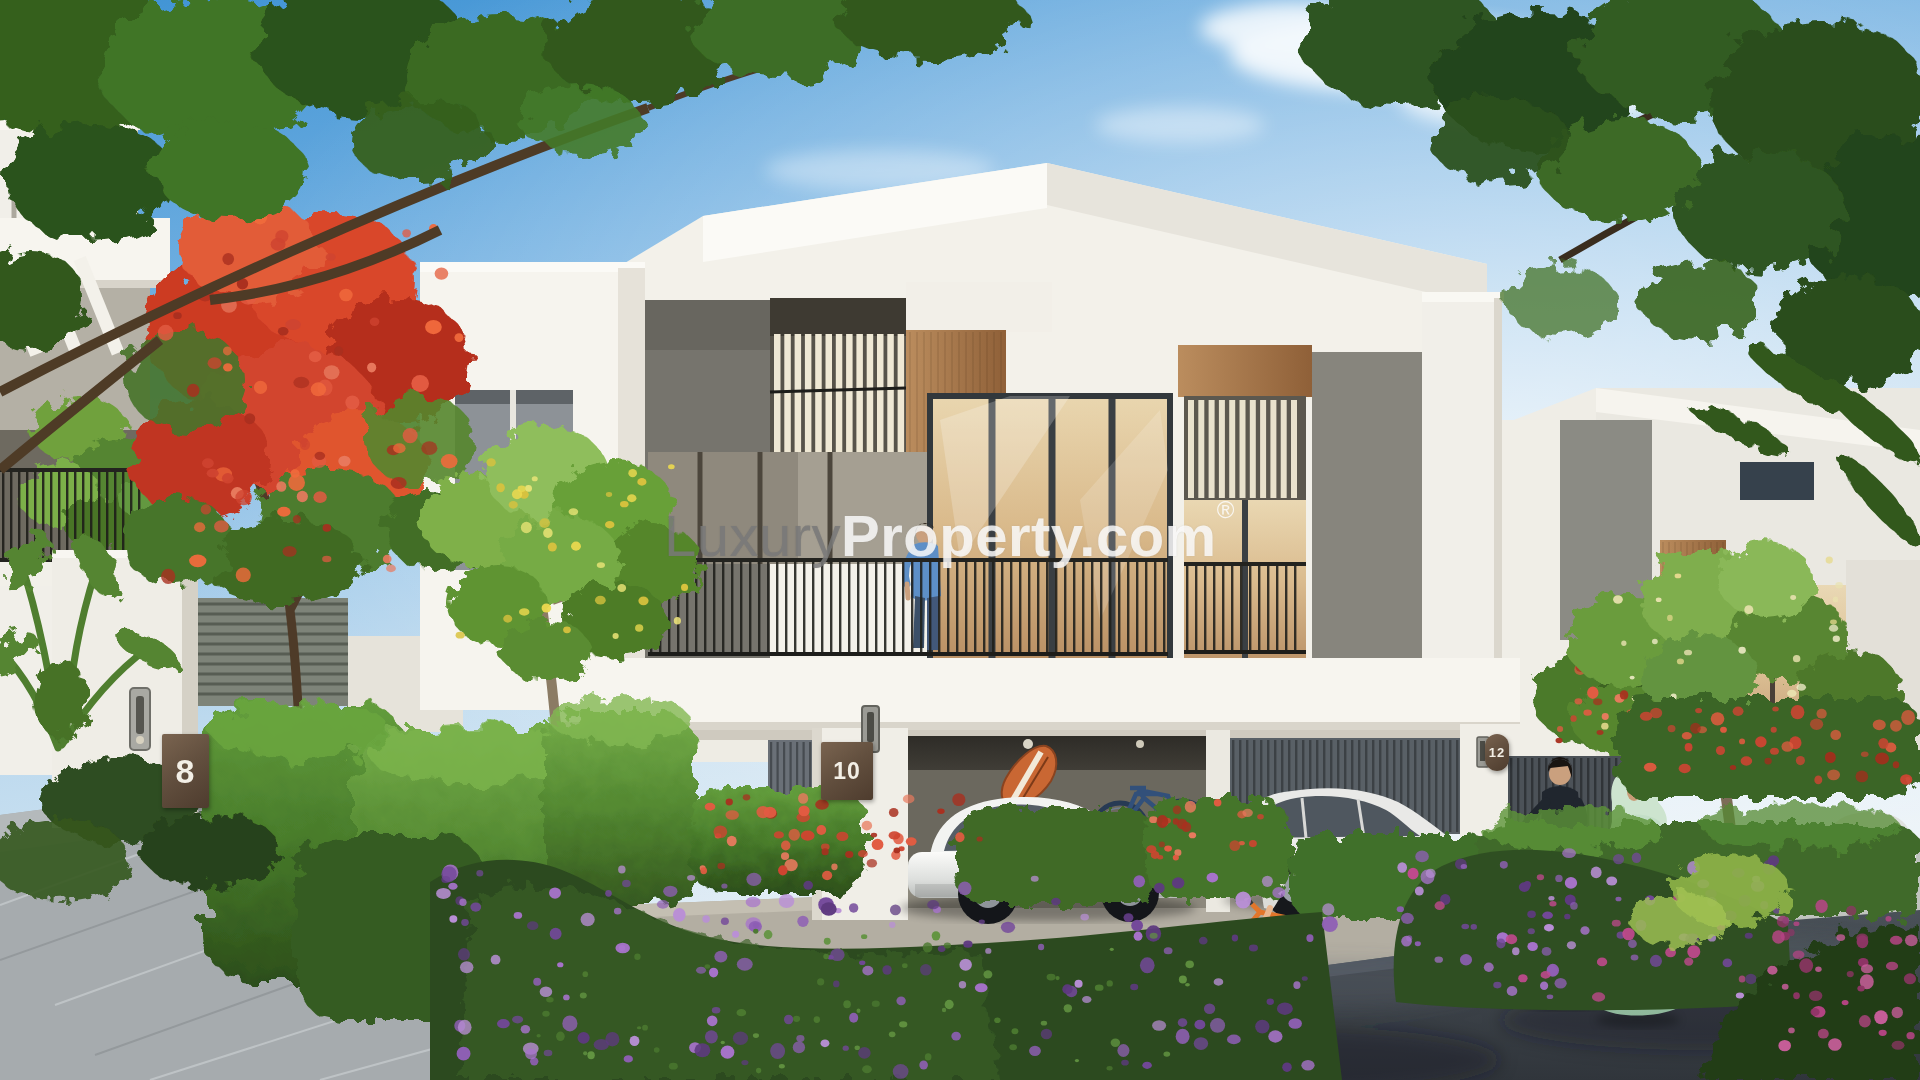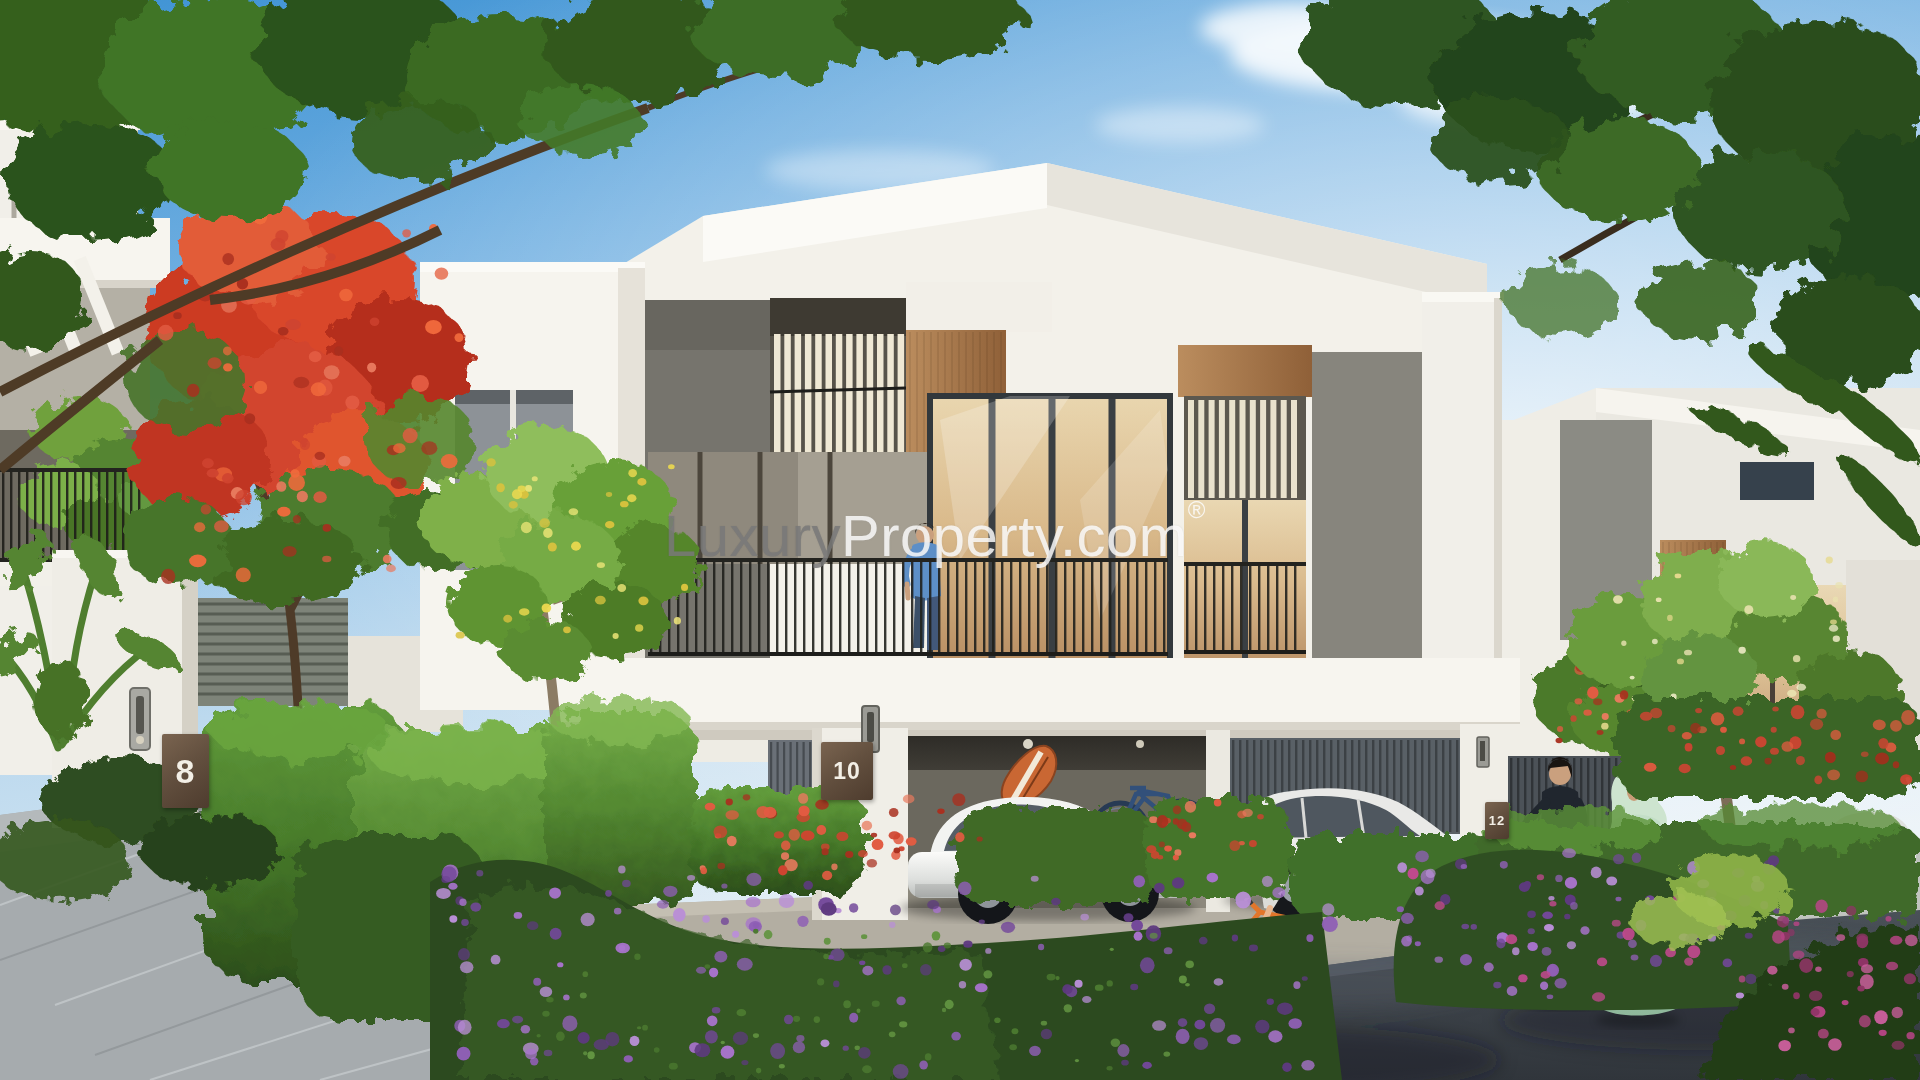--- a/index.html
+++ b/index.html
@@ -4,25 +4,25 @@
 <style>
   html,body{margin:0;padding:0;background:#000;}
   .stage{position:relative;width:1920px;height:1080px;overflow:hidden;font-family:"Liberation Sans",sans-serif;}
   .stage svg{position:absolute;left:0;top:0;}
   .plaque{position:absolute;display:flex;align-items:center;justify-content:center;
     background:linear-gradient(145deg,#7a6450 0%,#63503f 45%,#4e3c2e 100%);
     color:#f3efe6;border-radius:2px;box-shadow:1px 2px 4px rgba(0,0,0,.35);
     font-family:"Liberation Sans",sans-serif;font-weight:700;letter-spacing:1px;}
   .plaque-8{left:162px;top:734px;width:47px;height:74px;font-size:34px;}
   .plaque-10{left:821px;top:725px;width:52px;height:58px;font-size:23px;margin-top:17px;}
-  .plaque-12{left:1485px;top:802px;width:24px;height:37px;font-size:13px;}
+  .plaque-12{left:1485px;top:734px;width:24px;height:37px;font-size:13px;border-radius:12px;}
   .watermark{position:absolute;left:664px;top:496px;white-space:nowrap;
     font-size:58px;line-height:1.15;letter-spacing:.5px;user-select:none;}
   .wm-bold{font-weight:400;color:rgba(122,122,122,.8);text-shadow:0 0 1px rgba(90,90,90,.3);}
-  .wm-reg{font-weight:400;color:rgba(252,252,252,.82);text-shadow:0 0 2px rgba(160,160,160,.25);}
+  .wm-reg{font-weight:700;color:rgba(252,252,252,.82);text-shadow:0 0 2px rgba(160,160,160,.25);}
   .wm-reg2{font-weight:400;color:rgba(252,252,252,.85);font-size:24px;vertical-align:38px;}
 </style>
 </head>
 <body>
 
 <div class="stage">
 <svg width="1920" height="1080" viewBox="0 0 1920 1080">
 <defs>
   <linearGradient id="skyG" x1="0" y1="0" x2="0.25" y2="1">
     <stop offset="0" stop-color="#3f93d4"></stop>

